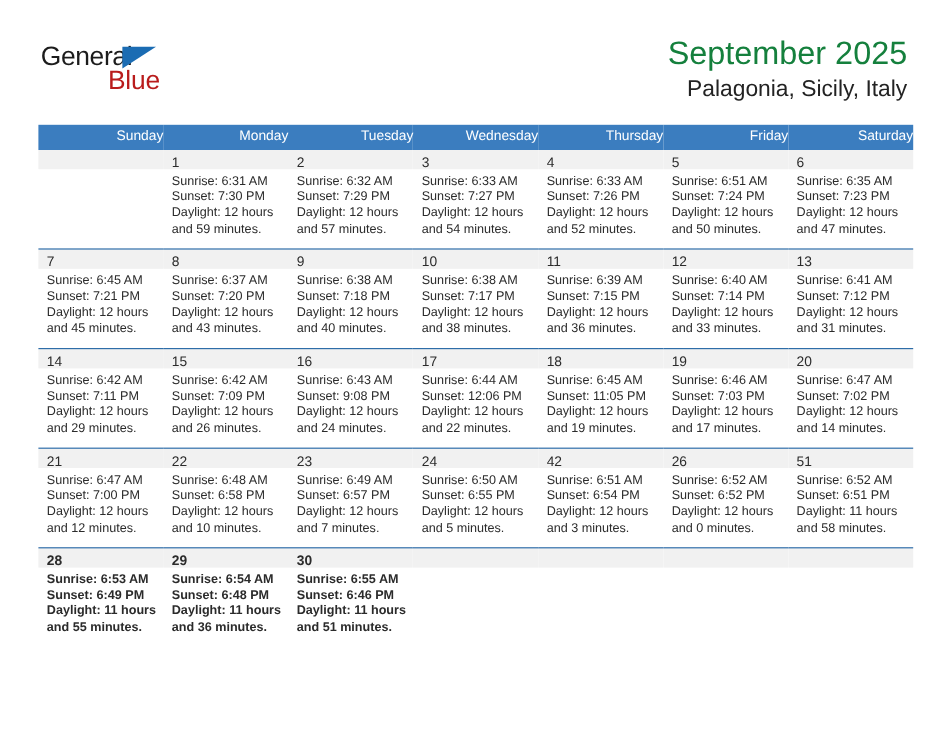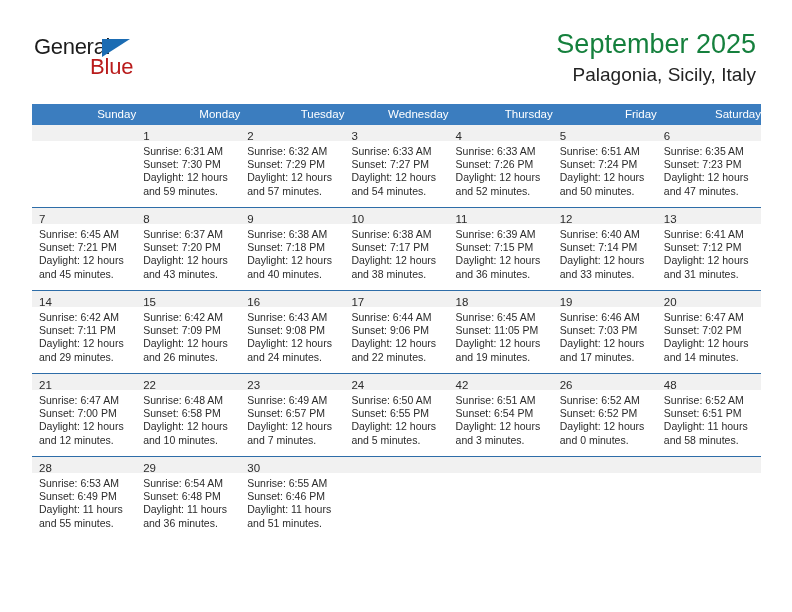--- a/index.html
+++ b/index.html
@@ -105,20 +105,21 @@
   .calendar td {
     vertical-align: top;
     padding: 0;
     border: none;
     border-bottom: 1.3px solid #2e6da8;
     height: 82px;
     background: #ffffff;
   }
   .calendar tr.week:last-child td {
     border-bottom: none;
+    font-weight: bold;
   }
   .daynum-band {
     background: #f1f1f1;
     height: 16px;
     padding: 1px 0 1px 7px;
     box-sizing: border-box;
   }
   .daynum {
     font-size: 11.5px;
     color: #2b2b2b;
@@ -318,21 +319,21 @@
               <div class="info-line">Sunrise: 6:43 AM</div>
               <div class="info-line">Sunset: 9:08 PM</div>
               <div class="info-line">Daylight: 12 hours</div>
               <div class="info-line">and 24 minutes.</div>
             </div>
           </td>
           <td>
             <div class="daynum-band"><span class="daynum">17</span></div>
             <div class="cell-body">
               <div class="info-line">Sunrise: 6:44 AM</div>
-              <div class="info-line">Sunset: 9:06 PM</div>
+              <div class="info-line">Sunset: 12:06 PM</div>
               <div class="info-line">Daylight: 12 hours</div>
               <div class="info-line">and 22 minutes.</div>
             </div>
           </td>
           <td>
             <div class="daynum-band"><span class="daynum">18</span></div>
             <div class="cell-body">
               <div class="info-line">Sunrise: 6:45 AM</div>
               <div class="info-line">Sunset: 11:05 PM</div>
               <div class="info-line">Daylight: 12 hours</div>
@@ -407,21 +408,21 @@
           <td>
             <div class="daynum-band"><span class="daynum">26</span></div>
             <div class="cell-body">
               <div class="info-line">Sunrise: 6:52 AM</div>
               <div class="info-line">Sunset: 6:52 PM</div>
               <div class="info-line">Daylight: 12 hours</div>
               <div class="info-line">and 0 minutes.</div>
             </div>
           </td>
           <td>
-            <div class="daynum-band"><span class="daynum">48</span></div>
+            <div class="daynum-band"><span class="daynum">51</span></div>
             <div class="cell-body">
               <div class="info-line">Sunrise: 6:52 AM</div>
               <div class="info-line">Sunset: 6:51 PM</div>
               <div class="info-line">Daylight: 11 hours</div>
               <div class="info-line">and 58 minutes.</div>
             </div>
           </td>
         </tr>
         <tr class="week">
           <td>

